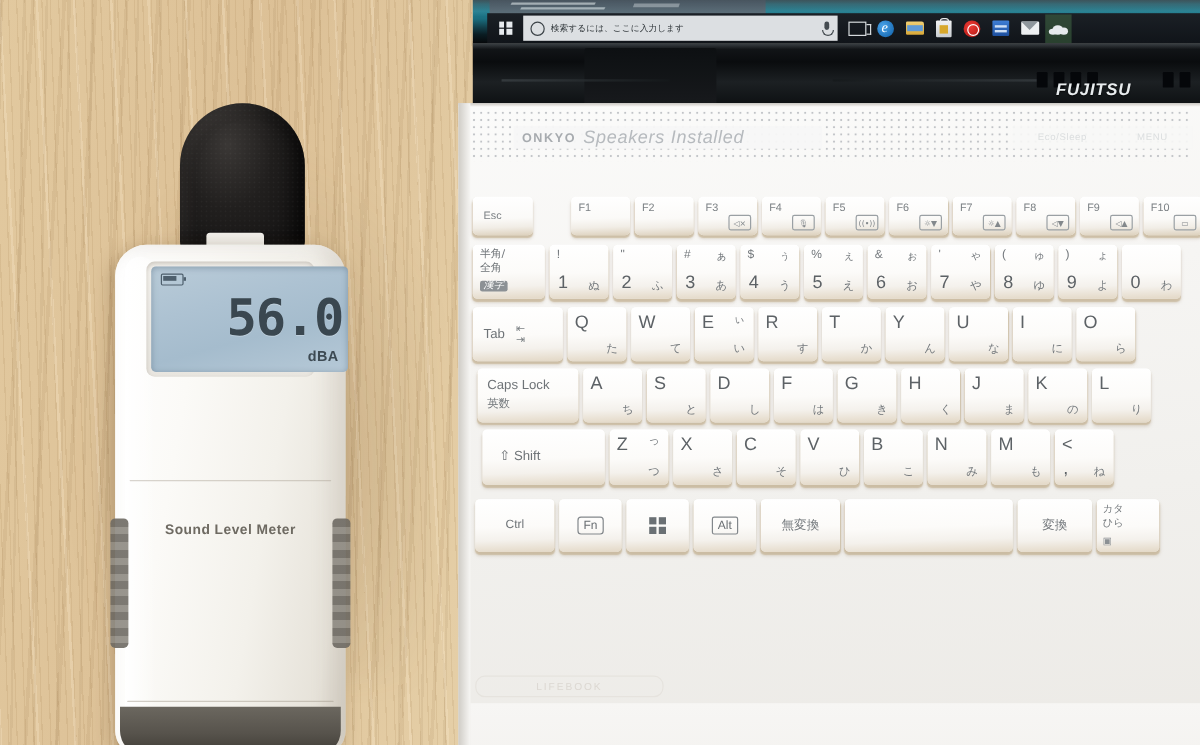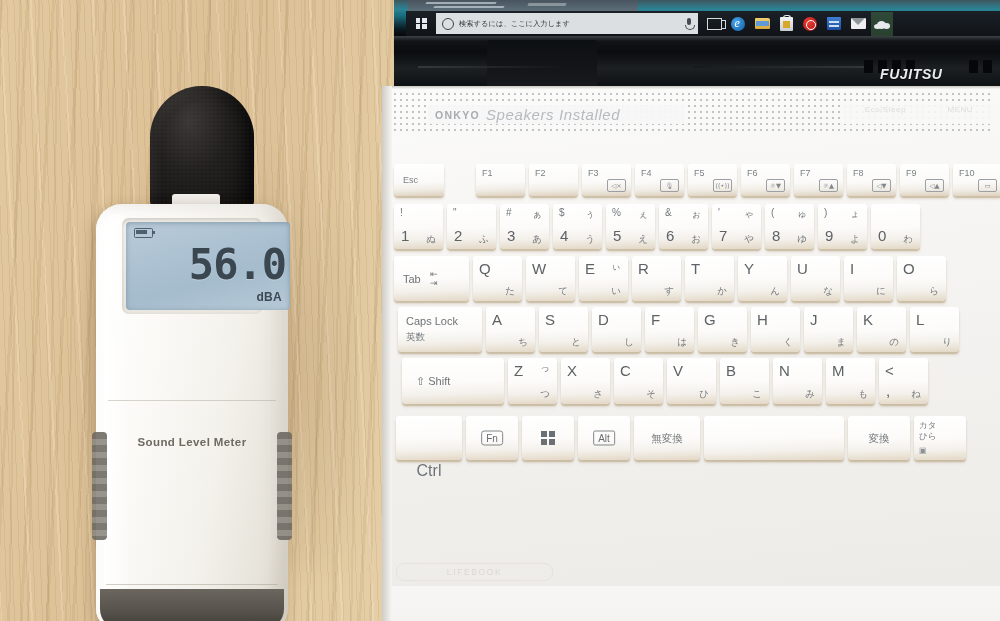--- a/index.html
+++ b/index.html
@@ -119,21 +119,21 @@
 
   .spk{position:absolute;left:10px;top:5px;width:600px;height:44px;
     background-image:
       radial-gradient(circle, rgba(183,186,190,.85) 0.9px, rgba(255,255,255,0) 1.2px);
     background-size:6px 6px;background-position:0 0;}
   .spk-plate{position:absolute;left:36px;top:14px;width:250px;height:19px;
     background:rgba(247,247,246,.94);display:flex;align-items:center;gap:6px;padding-left:7px;}
   .onkyo{font-size:10.5px;font-weight:bold;color:#a7abaf;letter-spacing:1.3px;}
   .spk-sub{font-size:15px;font-style:italic;color:#b6babe;letter-spacing:.6px;}
   .spk-plate2{position:absolute;left:452px;top:14px;width:150px;height:19px;
-    background:rgba(247,247,246,.9);display:flex;align-items:flex-start;justify-content:space-around;}
+    background:rgba(247,247,246,.9);display:flex;align-items:center;justify-content:space-around;}
   .spk-btn{font-size:8px;color:#dbdedf;letter-spacing:.5px;}
 
   
   .kb{position:absolute;left:10px;top:78px;width:608px;}
   .krow{position:absolute;left:0;display:flex;gap:4px;}
   .key{position:relative;background:linear-gradient(178deg,#ffffff 0%,#fcfbf9 52%,#f4f1ec 76%,#e3d8c6 100%);
     border-radius:4px;box-shadow:0 2px 1px rgba(190,168,130,.55),0 3px 3px rgba(140,118,86,.22),
       inset 0 1px 0 rgba(255,255,255,.95);
     display:flex;flex:0 0 auto;box-sizing:border-box;}
   .key.fn{background:linear-gradient(178deg,#ffffff 0%,#fbfaf8 56%,#f1ede6 78%,#ddd1bd 100%);}
@@ -372,20 +372,25 @@
             <span class="kl tl f-lbl">F10</span>
             <span class="fbox">▭</span>
           </div>
           <div class="key fn" style="width:49px;height:32px;">
             <span class="kl tl f-lbl">F11</span>
 
           </div>
         </div>
 
         <div class="krow" style="top:40px;left:2px;">
+          <div class="key" style="width:60px;height:45px;">
+            <span class="kl" style="left:6px;top:4px;font-size:9px;color:#6e7377;font-family:'DejaVu Sans',sans-serif;">半角/</span>
+            <span class="kl" style="left:6px;top:16px;font-size:9px;color:#6e7377;font-family:'DejaVu Sans',sans-serif;">全角</span>
+            <span class="kl" style="left:6px;bottom:5px;"><i class="kanjibox">漢字</i></span>
+          </div>
           <div class="key" style="width:49px;height:45px;">
             <span class="kl tl2 sym">!</span>
             <span class="kl bl big">1</span>
             <span class="kl br jp">ぬ</span>
           </div>
           <div class="key" style="width:49px;height:45px;">
             <span class="kl tl2 sym">"</span>
             <span class="kl bl big">2</span>
             <span class="kl br jp">ふ</span>
           </div>
@@ -559,21 +564,21 @@
           </div>
           <div class="key" style="width:49px;height:46px;">
             <span class="kl tl big">&lt;</span>
             <span class="kl bl big">,</span>
             <span class="kl br jp">ね</span>
           </div>
         </div>
 
         <div class="krow" style="top:252px;left:4px;">
           <div class="key" style="width:66px;height:44px;">
-            <span class="kl ctr" style="font-size:16px;color:#6e7377;margin-top:33px;">Ctrl</span>
+            <span class="kl ctr" style="font-size:10px;color:#6e7377;">Ctrl</span>
           </div>
           <div class="key" style="width:52px;height:44px;">
             <span class="fnbox">Fn</span>
           </div>
           <div class="key" style="width:52px;height:44px;">
             <span class="wkey">
                 <i></i>
                 <i></i>
                 <i></i>
                 <i></i>

